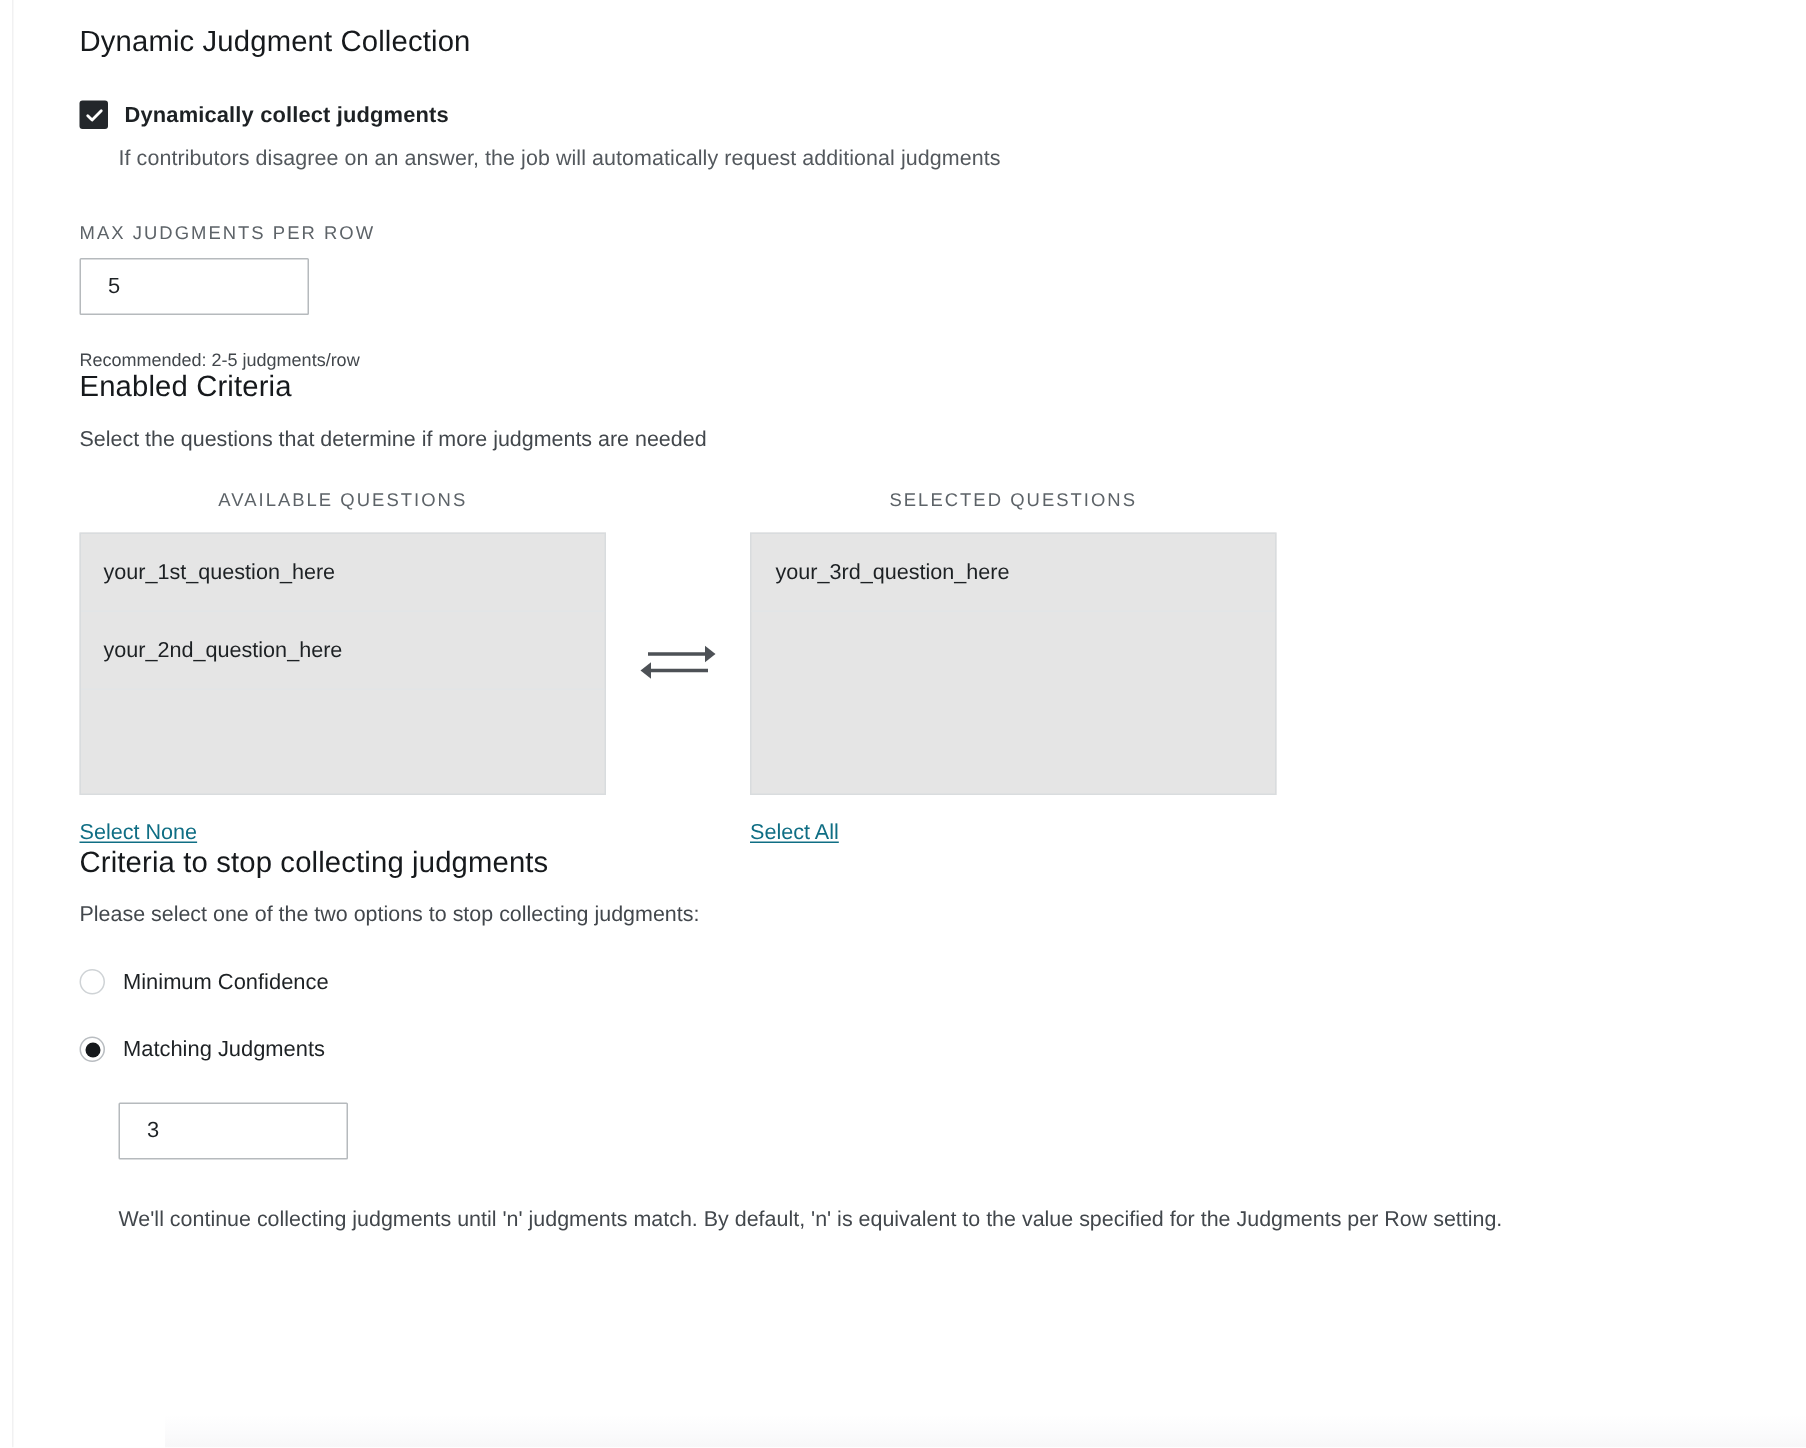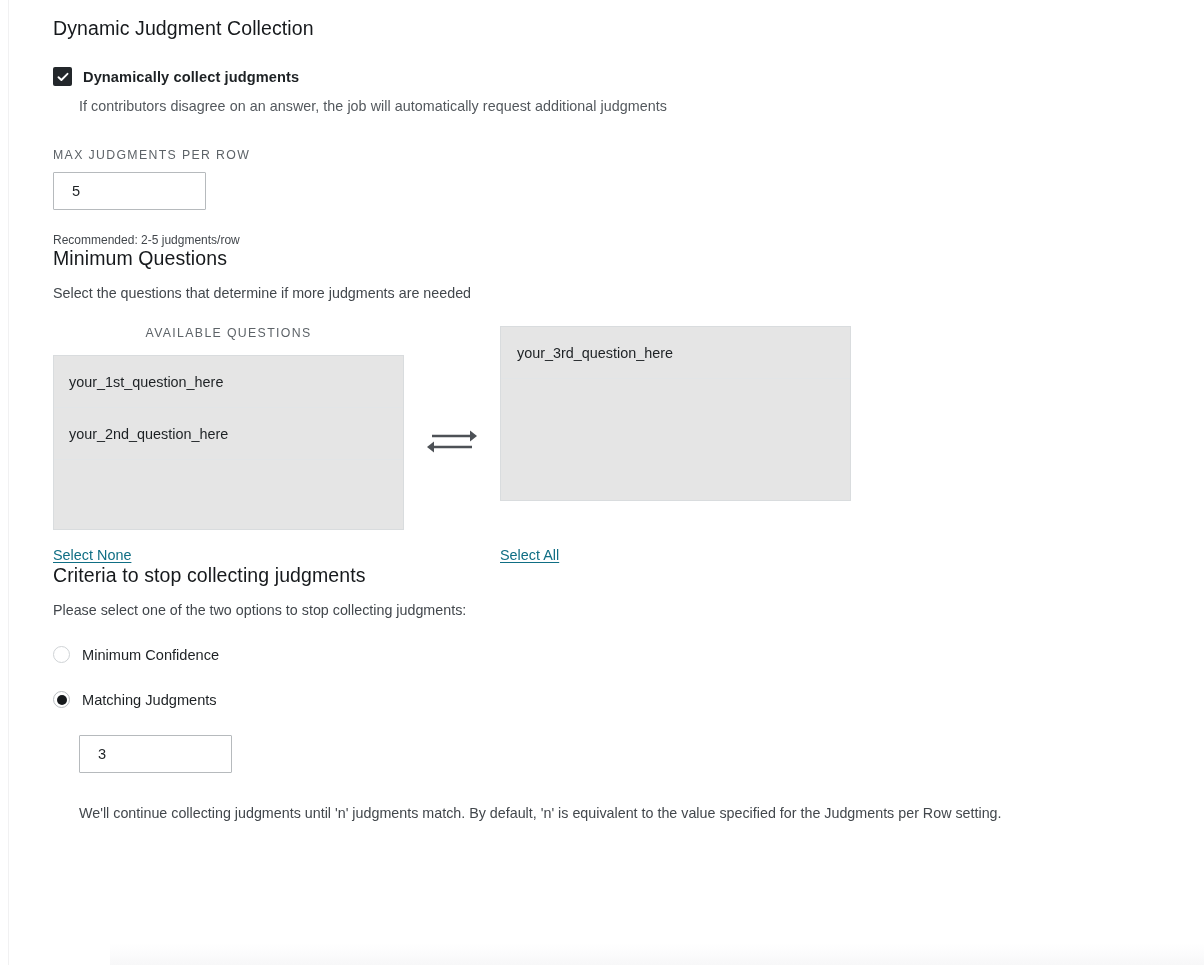--- a/index.html
+++ b/index.html
@@ -263,21 +263,21 @@
       <span class="check-label">Dynamically collect judgments</span>
     </div>
     <div class="check-help">If contributors disagree on an answer, the job will automatically request additional judgments</div>
 
     
     <div class="field-label">MAX JUDGMENTS PER ROW</div>
     <input class="num-input" type="text" value="5" style="">
     <div class="field-help">Recommended: 2-5 judgments/row</div>
 
     
-    <h2 class="section-title sub-head">Minimum Questions</h2>
+    <h2 class="section-title sub-head">Enabled Criteria</h2>
     <div class="sub-copy">Select the questions that determine if more judgments are needed</div>
 
     <div class="transfer">
 
       <div class="col">
         <div class="col-head">AVAILABLE QUESTIONS</div>
         <div class="listbox left">
           <div class="list-item">your_1st_question_here</div>
           <div class="list-item">your_2nd_question_here</div>
           <div class="list-item list-filler"></div>
@@ -289,20 +289,21 @@
           <g stroke="#4d5156" stroke-width="2.4" fill="none">
             <line x1="6" y1="11" x2="44" y2="11"></line>
             <line x1="8" y1="22" x2="46" y2="22"></line>
           </g>
           <path d="M44 5.5 L51 11 L44 16.5 Z" fill="#4d5156"></path>
           <path d="M8 16.5 L1 22 L8 27.5 Z" fill="#4d5156"></path>
         </svg>
       </div>
 
       <div class="col">
+        <div class="col-head">SELECTED QUESTIONS</div>
         <div class="listbox right">
           <div class="list-item">your_3rd_question_here</div>
           <div class="list-item list-filler" style="height:122px;"></div>
         </div>
       </div>
     </div>
 
     <div class="links-row">
       <div class="col">
         <a class="link">Select None</a>

